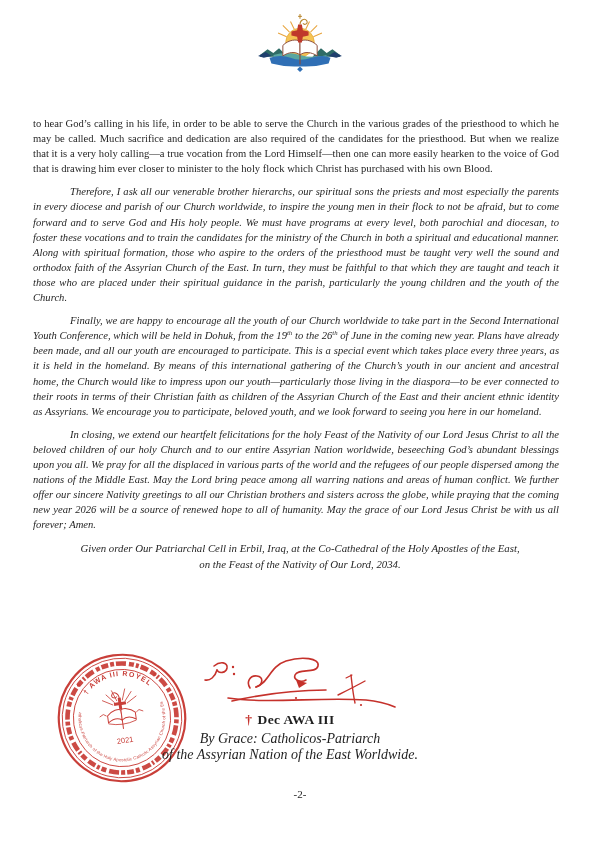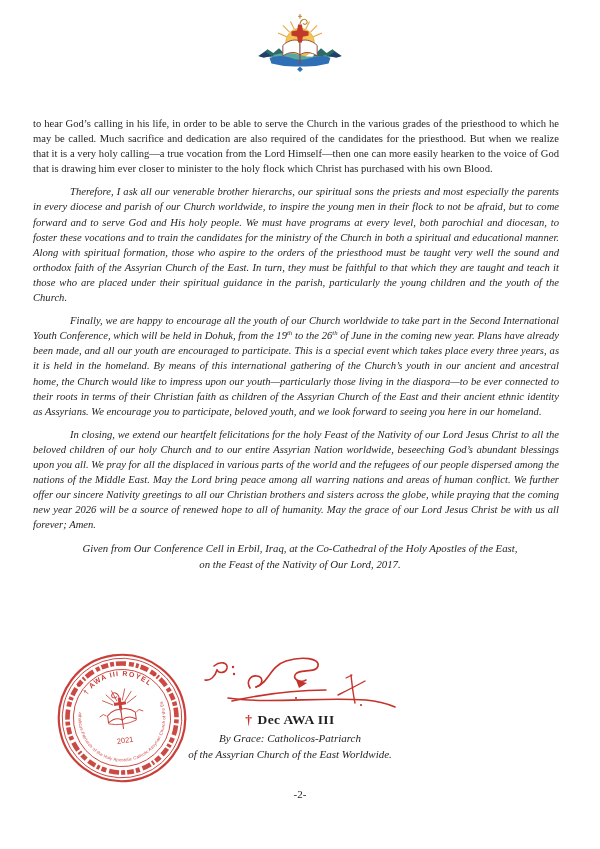--- a/index.html
+++ b/index.html
@@ -21,21 +21,21 @@
   .seal{position:absolute; left:56px; top:652px; opacity:.93;}
   .seal .s-stroke{stroke:var(--seal-red); fill:none;}
   .seal .s-fill{fill:var(--seal-red); stroke:none;}
   .seal text{fill:var(--seal-red); font-family:"Liberation Sans","DejaVu Sans",sans-serif;}
   .signature-svg{position:absolute; left:198px; top:654px;}
   .signature-svg path{stroke:var(--seal-red); fill:none; stroke-linecap:round;}
   .signature-svg .f{fill:var(--seal-red); stroke:none;}
   .sig-text{position:absolute; left:90px; top:712px; width:400px; text-align:center;}
   .sig-name{font-size:13.5px; font-weight:bold; letter-spacing:.4px; margin-bottom:3px;}
   .sig-name .cross{color:var(--seal-red); margin-right:5px; font-weight:bold;}
-  .sig-title{font-style:italic; font-size:11px; line-height:15.5px;}
+  .sig-title{font-style:italic; font-size:14px; line-height:15.5px;}
   .pagenum{position:absolute; top:788px; left:0; width:600px; text-align:center; font-size:11px;}
 </style>
 </head>
 <body>
 
 <div class="page">
 
   <svg class="logo" width="96" height="61" viewBox="0 0 100 64">
     <g stroke="var(--ray-orange)" stroke-width="1.1">
       <line x1="36" y1="25" x2="27" y2="21"></line>
@@ -63,22 +63,22 @@
     <line x1="50" y1="44" x2="50" y2="54" stroke="var(--book-brown)" stroke-width="1.2"></line>
     <path d="M48,12 h4 l1,6 l6,1.5 v4 l-6,1.5 l-1,6 h-4 l-1,-6 l-6,-1.5 v-4 l6,-1.5 z" fill="var(--cross-red)"></path>
   </svg>
 
   <div class="content">
     <p>to hear God’s calling in his life, in order to be able to serve the Church in the various grades of the priesthood to which he may be called. Much sacrifice and dedication are also required of the candidates for the priesthood. But when we realize that it is a very holy calling—a true vocation from the Lord Himself—then one can more easily hearken to the voice of God that is drawing him ever closer to minister to the holy flock which Christ has purchased with his own Blood.</p>
     <p class="indent">Therefore, I ask all our venerable brother hierarchs, our spiritual sons the priests and most especially the parents in every diocese and parish of our Church worldwide, to inspire the young men in their flock to not be afraid, but to come forward and to serve God and His holy people. We must have programs at every level, both parochial and diocesan, to foster these vocations and to train the candidates for the ministry of the Church in both a spiritual and educational manner. Along with spiritual formation, those who aspire to the orders of the priesthood must be taught very well the sound and orthodox faith of the Assyrian Church of the East. In turn, they must be faithful to that which they are taught and teach it those who are placed under their spiritual guidance in the parish, particularly the young children and the youth of the Church.</p>
     <p class="indent"><span>Finally, we are happy to encourage all the youth of our Church worldwide to take part in the Second International Youth Conference, which will be held in Dohuk, from the 19</span><span class="sup">th</span><span> to the 26</span><span class="sup">th</span><span> of June in the coming new year. Plans have already been made, and all our youth are encouraged to participate. This is a special event which takes place every three years, as it is held in the homeland. By means of this international gathering of the Church’s youth in our ancient and ancestral home, the Church would like to impress upon our youth—particularly those living in the diaspora—to be ever connected to their roots in terms of their Christian faith as children of the Assyrian Church of the East and their ancient ethnic identity as Assyrians. We encourage you to participate, beloved youth, and we look forward to seeing you here in our homeland.</span></p>
     <p class="indent">In closing, we extend our heartfelt felicitations for the holy Feast of the Nativity of our Lord Jesus Christ to all the beloved children of our holy Church and to our entire Assyrian Nation worldwide, beseeching God’s abundant blessings upon you all. We pray for all the displaced in various parts of the world and the refugees of our people dispersed among the nations of the Middle East. May the Lord bring peace among all warring nations and areas of human conflict. We further offer our sincere Nativity greetings to all our Christian brothers and sisters across the globe, while praying that the coming new year 2026 will be a source of renewed hope to all of humanity. May the grace of our Lord Jesus Christ be with us all forever; Amen.</p>
     <div class="citation">
-      <div>Given from Our Conference Cell in Erbil, Iraq, at the Co-Cathedral of the Holy Apostles of the East,</div>
-      <div>on the Feast of the Nativity of Our Lord, 2017.</div>
+      <div>Given order Our Patriarchal Cell in Erbil, Iraq, at the Co-Cathedral of the Holy Apostles of the East,</div>
+      <div>on the Feast of the Nativity of Our Lord, 2034.</div>
     </div>
   </div>
 
   <svg class="seal" width="132" height="132" viewBox="0 0 132 132">
     <g transform="rotate(-8 66 66)">
       <circle class="s-stroke" cx="66" cy="66" r="63.2" stroke-width="2.2"></circle>
       <circle class="s-stroke" cx="66" cy="66" r="59.8" stroke-width="0.9"></circle>
       <circle class="s-stroke" cx="66" cy="66" r="54.5" stroke-width="4.6" stroke-dasharray="7 2 4 2 10 3 5 2 3 2 8 3 6 2 2 2 9 3 4 2" opacity="0.95"></circle>
       <circle class="s-fill" cx="27.5" cy="27.5" r="1.6"></circle>
       <circle class="s-fill" cx="104.5" cy="27.5" r="1.6"></circle>
@@ -130,17 +130,17 @@
     <circle class="f" cx="98" cy="44" r="1.1"></circle>
     <circle class="f" cx="163" cy="51" r="1.1"></circle>
     <path class="f" d="M98,26 l11,3 l-8,5 z"></path>
   </svg>
 
   <div class="sig-text">
     <div class="sig-name">
       <span class="cross">†</span><span>Dec AWA III</span>
     </div>
     <div class="sig-title">By Grace: Catholicos-Patriarch</div>
-    <div class="sig-title">of the Assyrian Church of the East Worldwide.</div>
+    <div class="sig-title">of the Assyrian Nation of the East Worldwide.</div>
   </div>
 
   <div class="pagenum">-2-</div>
 </div>
 
 </body></html>

